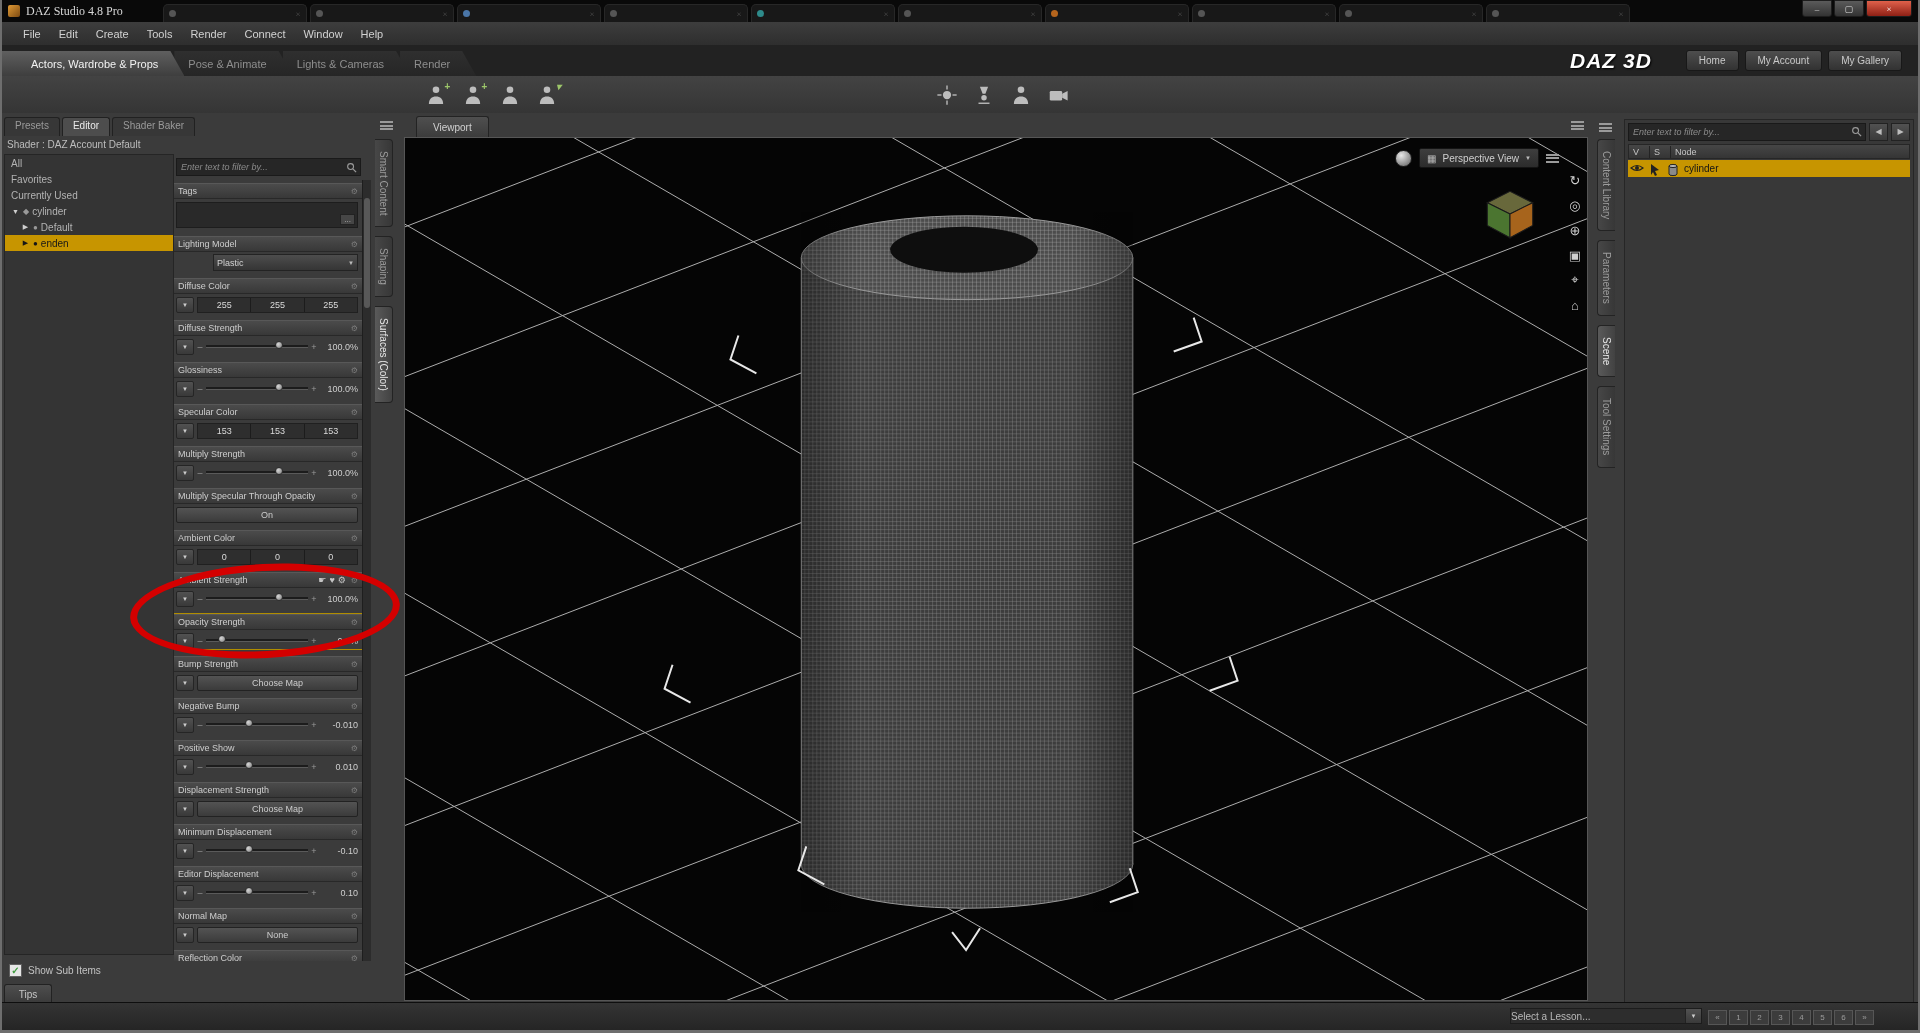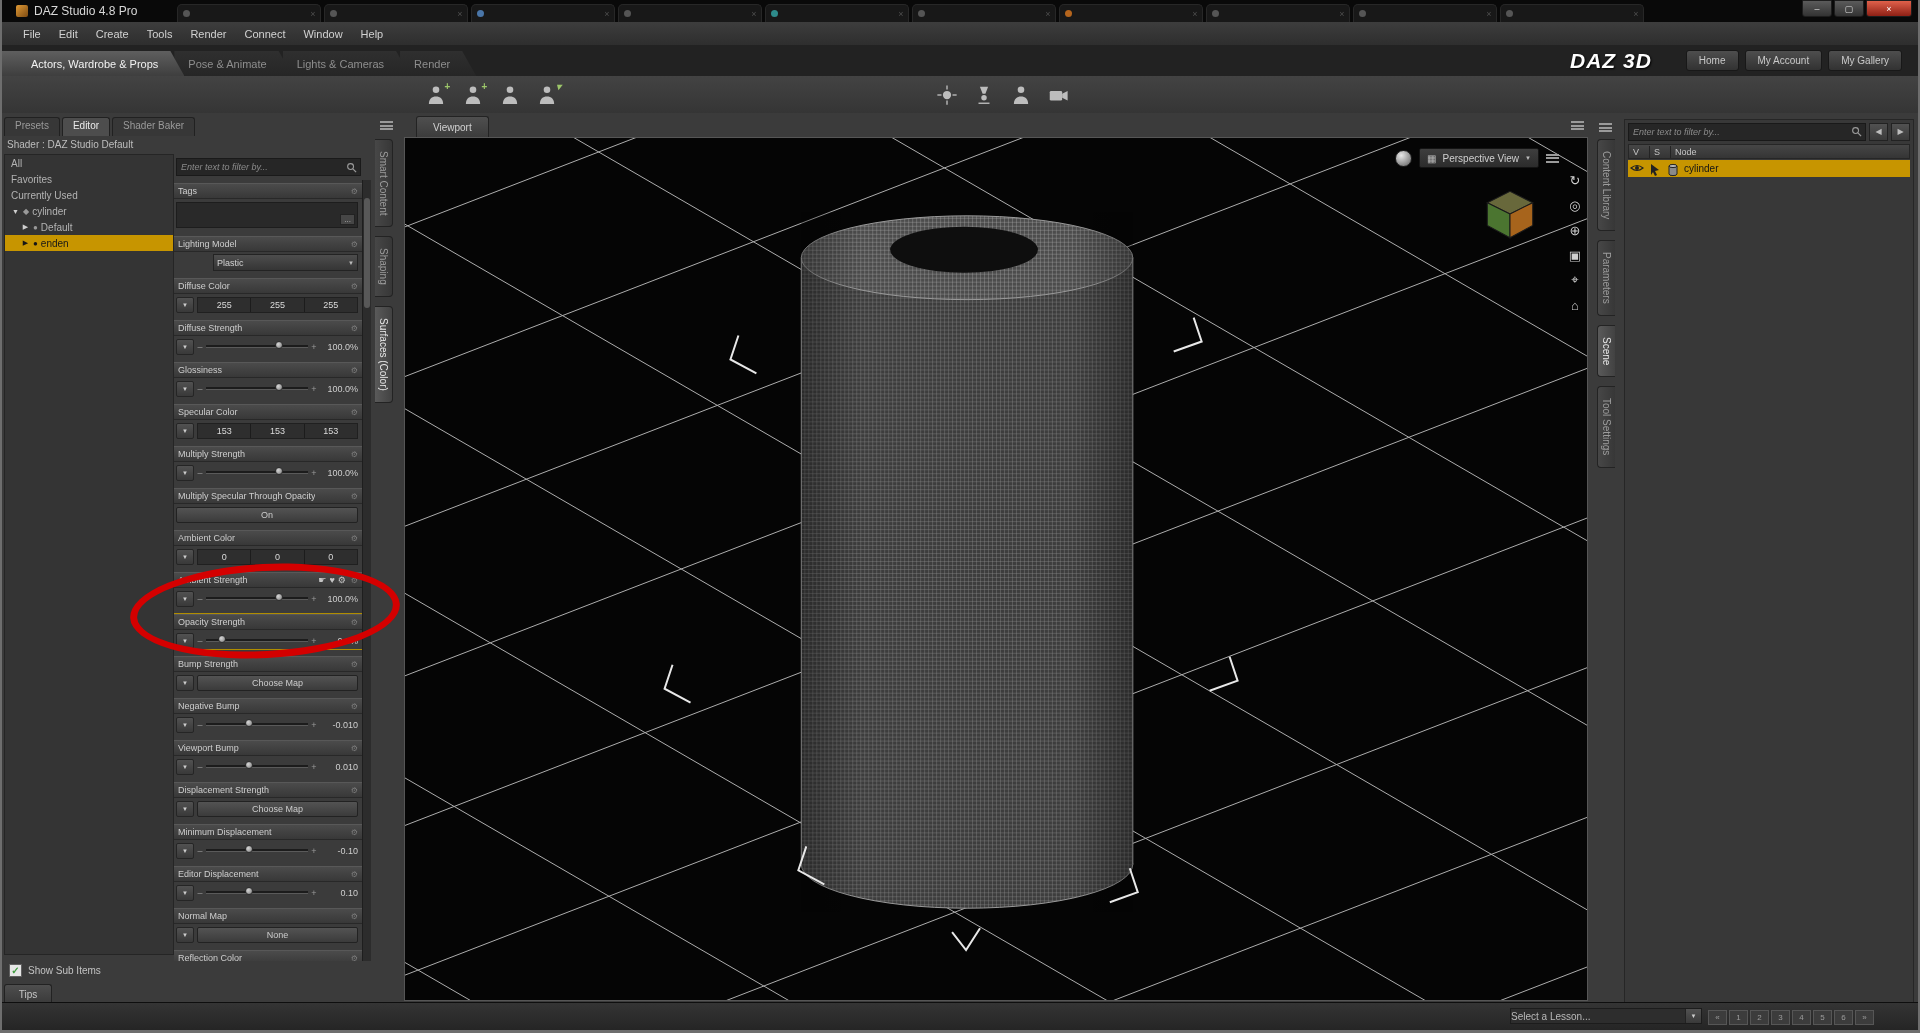--- a/index.html
+++ b/index.html
@@ -1,20 +1,20 @@
 <!DOCTYPE html>
 <html><head>
 <meta charset="utf-8">
 <style>
   html,body{margin:0;padding:0;background:#1a1a1a;}
   #app{position:relative;width:1920px;height:1033px;background:#404040;overflow:hidden;
        font-family:"Liberation Sans",sans-serif;box-sizing:border-box;
        border-left:2px solid #6e6e6e;border-right:2px solid #6e6e6e;border-bottom:3px solid #6e6e6e;}
   
-  .titlebar{position:absolute;left:0;top:0;right:0;height:22px;background:#090909;display:flex;align-items:center;padding-left:14px;gap:6px;}
+  .titlebar{position:absolute;left:0;top:0;right:0;height:22px;background:#090909;display:flex;align-items:center;padding-left:6px;gap:6px;font-family:Liberation Serif, serif;}
   .app-icon{width:12px;height:12px;border-radius:2px;background:linear-gradient(135deg,#e09a35,#7c4a12);flex:none;}
   .title{color:#d8d8d8;font-size:12px;white-space:nowrap;}
   .gtabs{display:flex;gap:3px;margin-left:34px;flex:1;overflow:hidden;height:100%;align-items:flex-end;}
   .gtab{width:132px;flex:none;height:17px;background:#181818;border:1px solid #272727;border-bottom:none;border-radius:5px 5px 0 0;display:flex;align-items:center;padding:0 5px;gap:5px;}
   .gtab .dot{width:7px;height:7px;border-radius:50%;background:#555;flex:none;}
   .gtab .gx{margin-left:auto;color:#4e4e4e;font-size:9px;}
   .win-controls{display:flex;gap:2px;align-self:flex-start;padding:0 6px 0 10px;}
   .wbtn{width:28px;height:15px;display:flex;align-items:center;justify-content:center;font-size:9px;color:#ddd;
         background:linear-gradient(#5b5b5b,#333);border:1px solid #1d1d1d;border-radius:0 0 3px 3px;cursor:default;}
   .wbtn.close{width:44px;background:linear-gradient(#e0614b,#8e2015);color:#fff;}
@@ -283,21 +283,21 @@
   </div>
 
   <div class="workspace">
 
     <div class="lp-tabs" id="lp-tabs">
         <div class="lp-tab">Presets</div>
         <div class="lp-tab active">Editor</div>
         <div class="lp-tab">Shader Baker</div>
       </div>
     <span class="pane-icon lp-pane"></span>
-    <div class="shader-label">Shader : DAZ Studio Default</div>
+    <div class="shader-label">Shader : DAZ Account Default</div>
 
     <div class="browser" id="browser">
         <div class="b-item">All</div>
         <div class="b-item">Favorites</div>
         <div class="b-item">Currently Used</div>
         <div class="b-item">
           <span class="t-arrow">▼</span>
           <span class="t-icon">◆</span>
           <span>cylinder</span>
         </div>
@@ -508,21 +508,21 @@
                 <span class="track">
                   <span class="knob" style="left: calc(42% - 4px);"></span>
                 </span>
                 <span class="s-end">+</span>
               </span>
               <span class="s-val">-0.010</span>
             </div>
           </div>
           <div class="prop">
             <div class="prop-head">
-              <span class="ph-label">Viewport Bump</span>
+              <span class="ph-label">Positive Show</span>
               <span class="ph-gear">⚙</span>
             </div>
             <div class="prop-row">
               <span class="vbox">▼</span>
               <span class="slider">
                 <span class="s-end">–</span>
                 <span class="track">
                   <span class="knob" style="left: calc(42% - 4px);"></span>
                 </span>
                 <span class="s-end">+</span>

